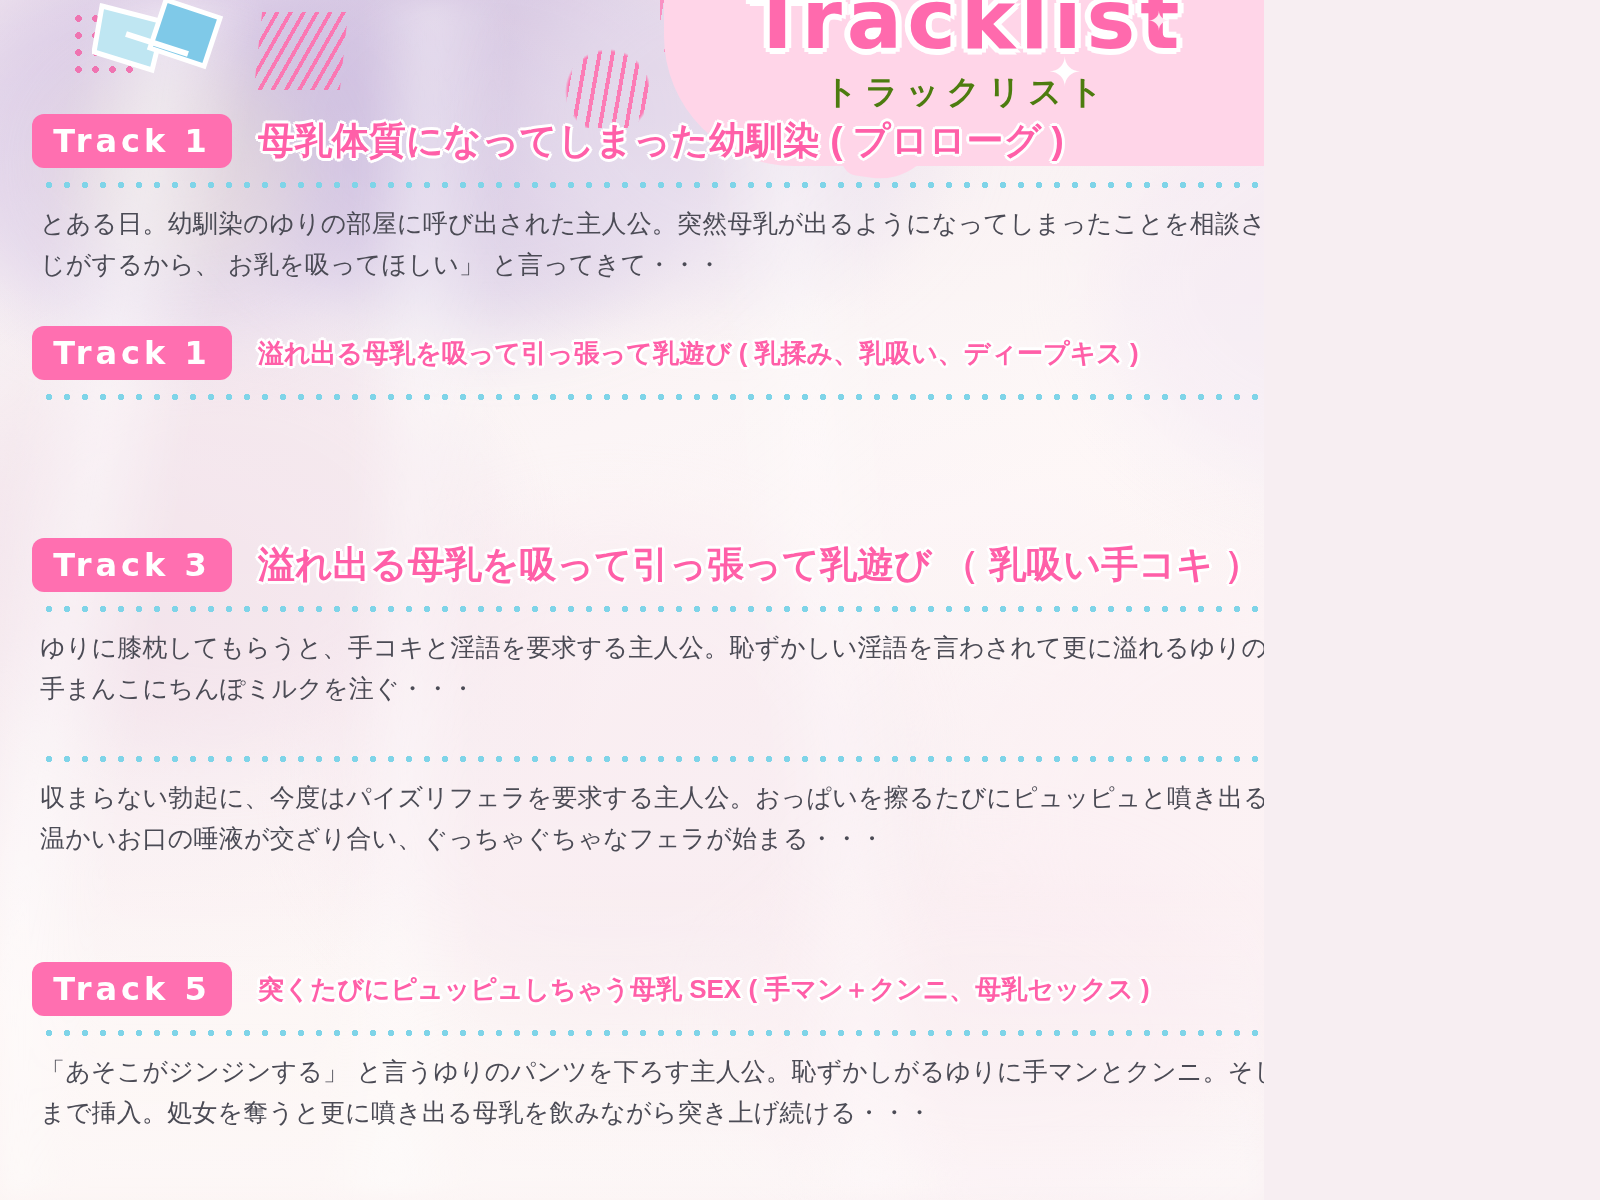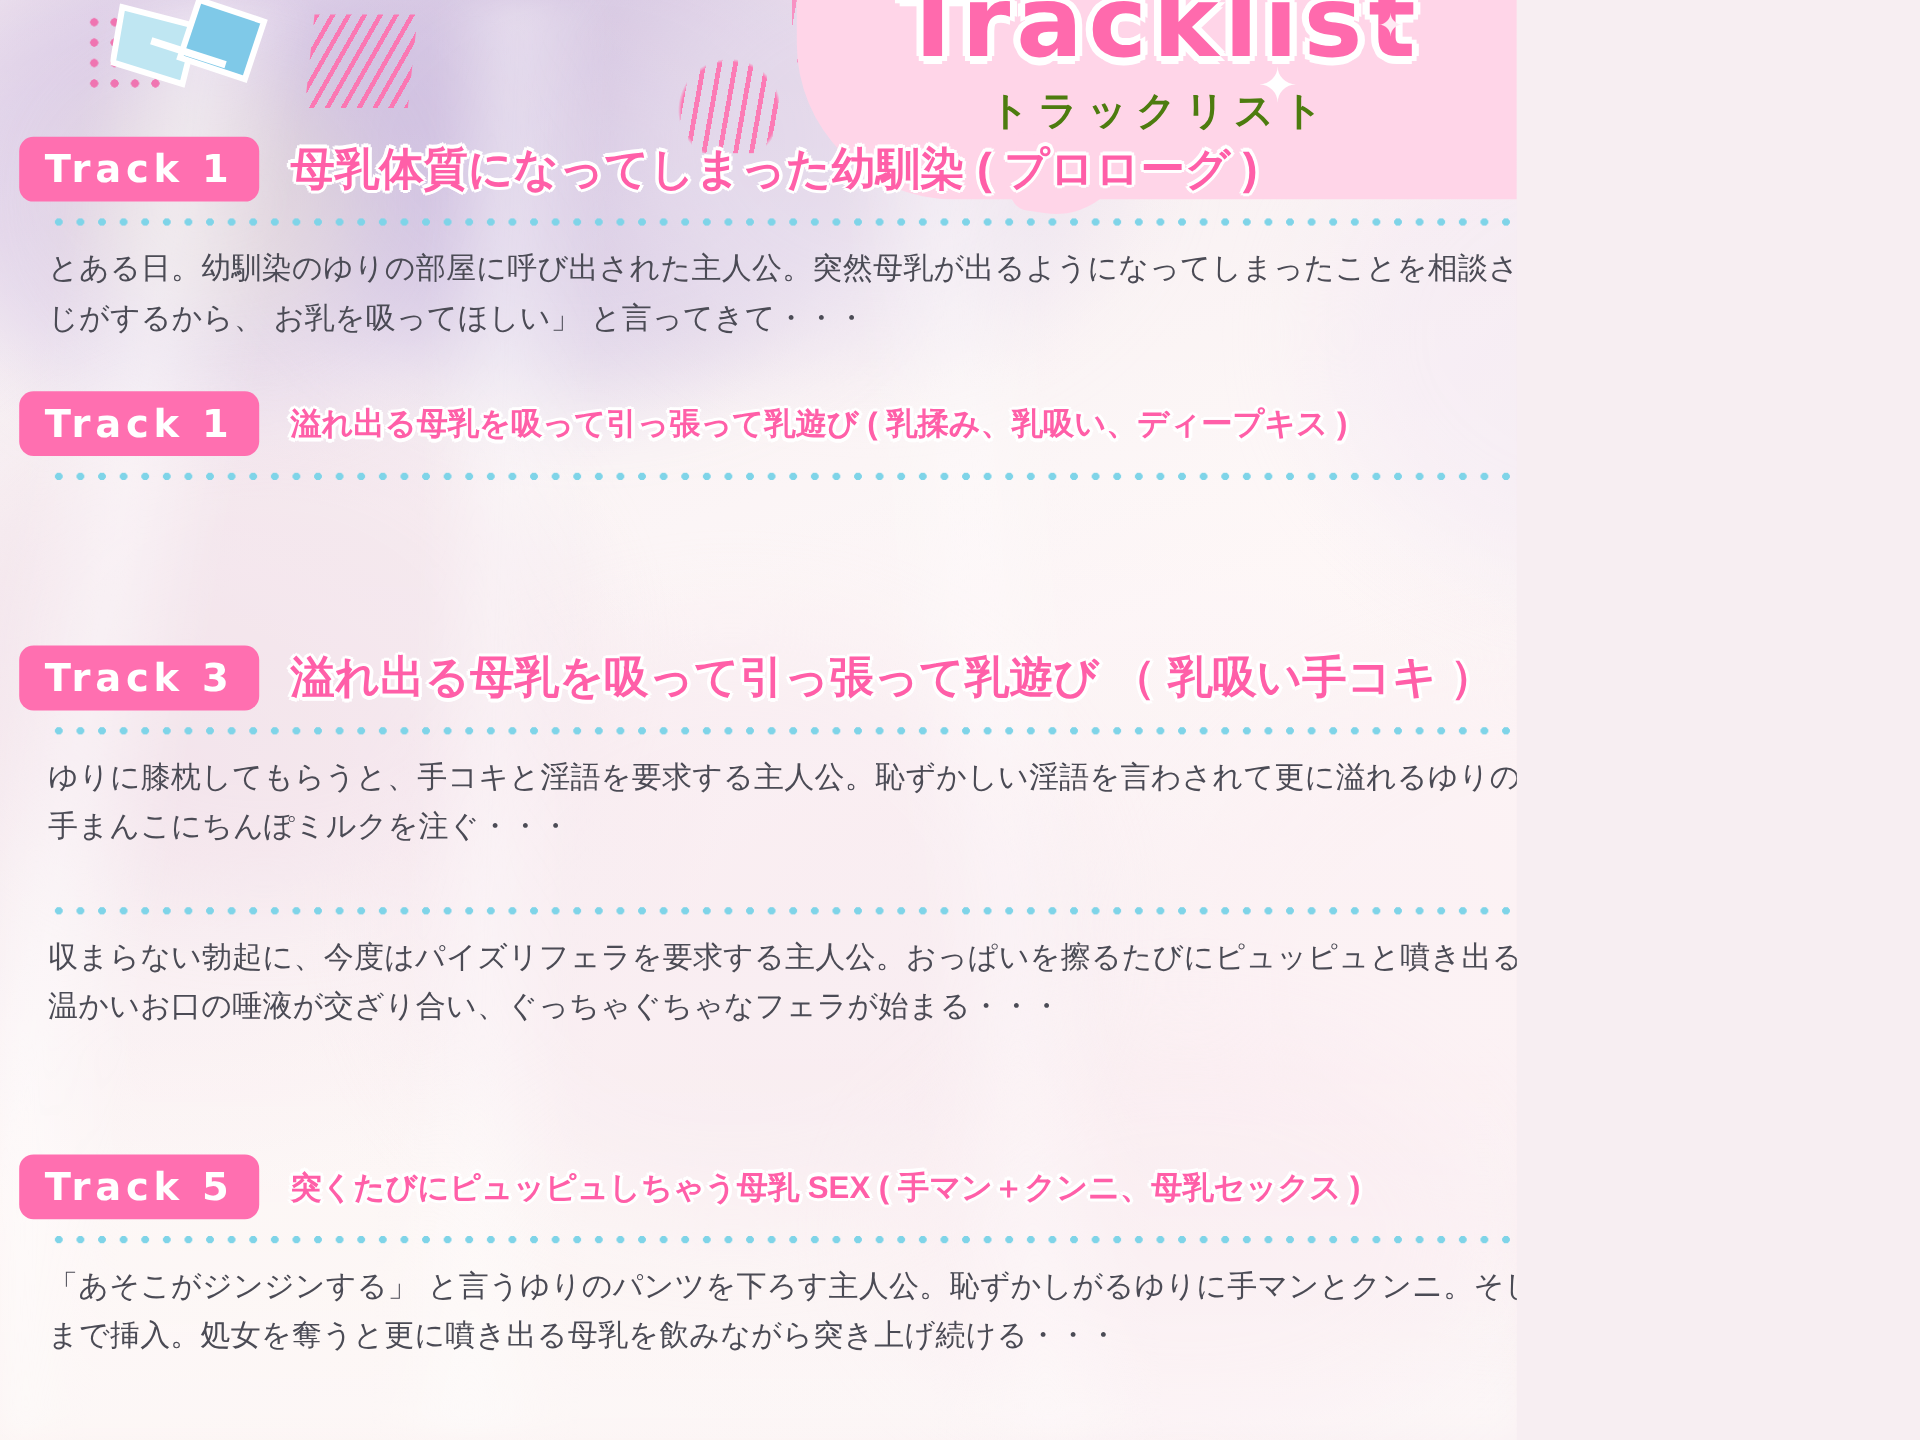--- a/index.html
+++ b/index.html
@@ -179,21 +179,21 @@
     left: 0;
     width: 1600px;
   }
   .track-head {
     position: relative;
     height: 62px;
     display: flex;
     align-items: center;
   }
   .track-badge {
-    margin-left: 16px;
+    margin-left: 32px;
     min-width: 200px;
     height: 54px;
     background: #ff6fb0;
     border-radius: 12px;
     color: #ffffff;
     font-family: "DejaVu Sans", sans-serif;
     font-size: 32px;
     font-weight: 700;
     letter-spacing: 4px;
     display: flex;

